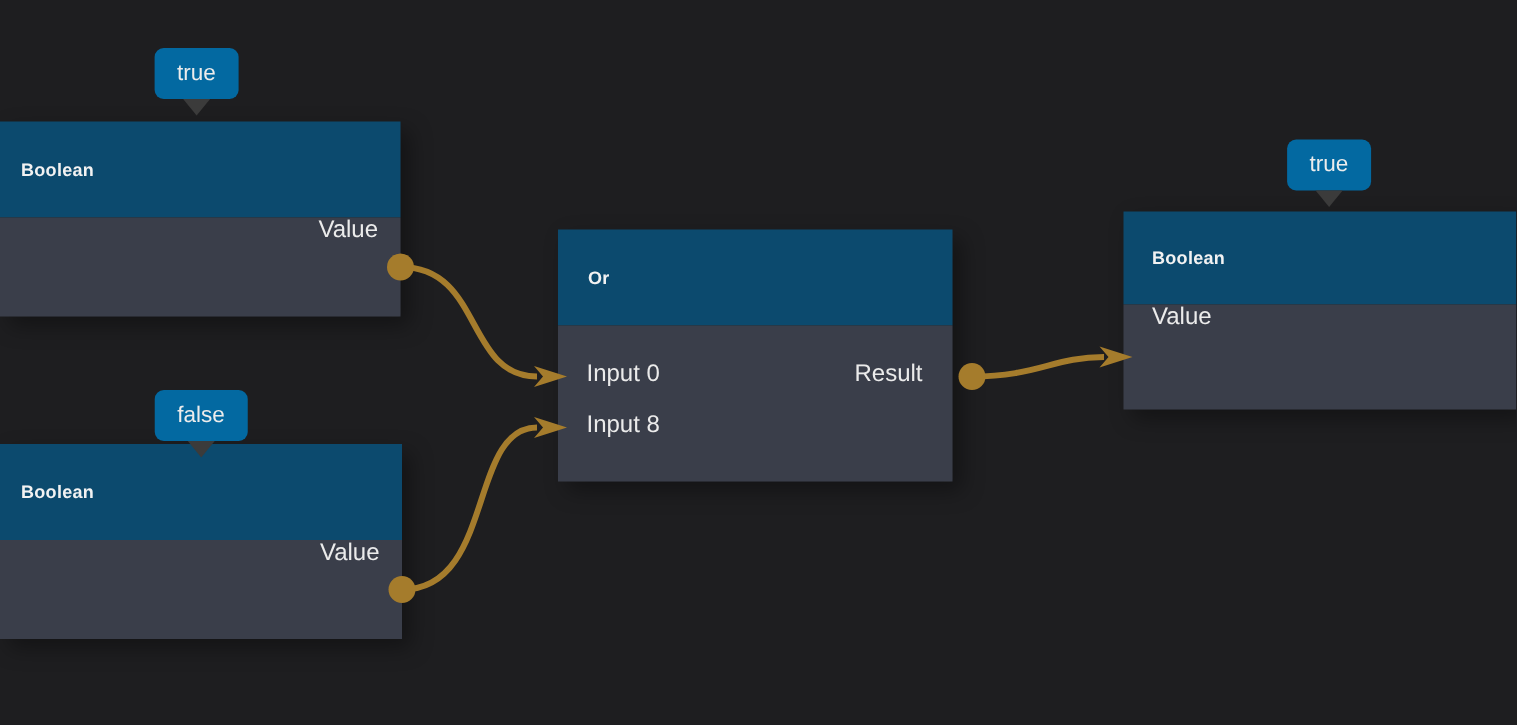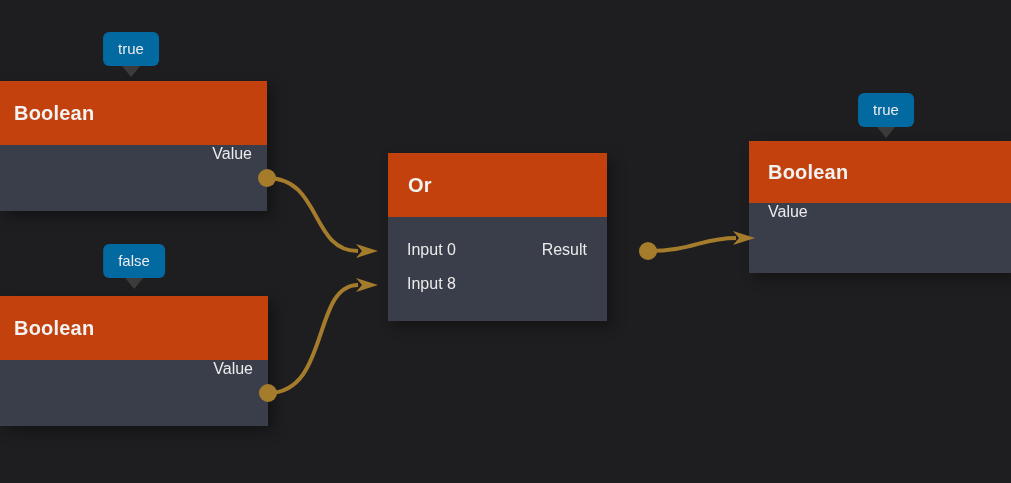--- a/index.html
+++ b/index.html
@@ -16,40 +16,40 @@
     overflow: hidden;
   }
   
   .node {
     position: absolute;
     z-index: 1;
     box-shadow: 6px 6px 14px rgba(0,0,0,0.35);
     border-radius: 2px;
   }
   .node-header {
-    background: #c2410c;
+    background: #0c4a6e;
     color: #f2f2f2;
-    font-size: 20px;
+    font-size: 12px;
     font-weight: 600;
     letter-spacing: 0.2px;
     display: flex;
     align-items: center;
   }
   .node-body {
     background: #3a3e4a;
     color: #ebebeb;
     font-size: 16px;
   }
   #node1 { left: 0px;   top: 81px;  width: 267px; }
   #node1 .node-header { height: 64px; padding-left: 14px; }
   #node1 .node-body   { height: 66px; }
   #node2 { left: 0px;   top: 296px; width: 268px; }
   #node2 .node-header { height: 64px; padding-left: 14px; }
   #node2 .node-body   { height: 66px; }
-  #nodeOr { left: 372px; top: 153px; width: 219px; margin-left: 16px; }
+  #nodeOr { left: 372px; top: 153px; width: 263px; }
   #nodeOr .node-header { height: 64px; padding-left: 20px; }
   #nodeOr .node-body   { height: 104px; padding-top: 16px; box-sizing: content-box; height: 88px; }
   #node3 { left: 749px; top: 141px; width: 262px; }
   #node3 .node-header { height: 62px; padding-left: 19px; }
   #node3 .node-body   { height: 70px; }
 
   .port-row {
     display: flex;
     align-items: flex-start;
     height: 100%;
@@ -84,21 +84,21 @@
     position: absolute;
     top: 100%;
     left: 50%;
     margin-left: -9px;
     width: 0; height: 0;
     border-left: 9px solid transparent;
     border-right: 9px solid transparent;
     border-top: 11px solid #3b3b3b;
   }
   #tip1 { left: 131px; top: 32px; }
-  #tip2 { left: 134px; top: 244px; }
+  #tip2 { left: 134px; top: 260px; }
   #tip3 { left: 886px; top: 93px; }
 
   
   svg.wire-layer {
     position: absolute;
     left: 0; top: 0;
     z-index: 2;
     pointer-events: none;
   }
   .wire {

